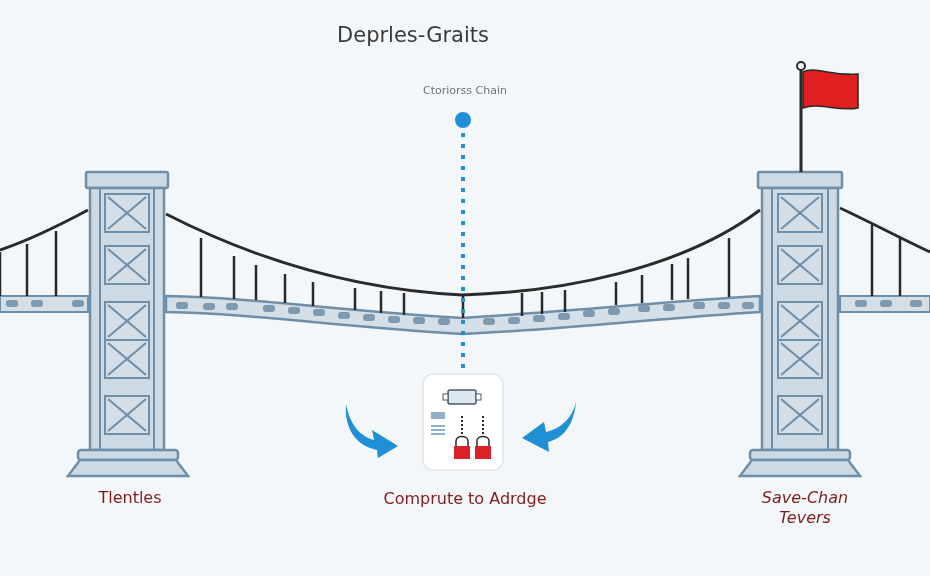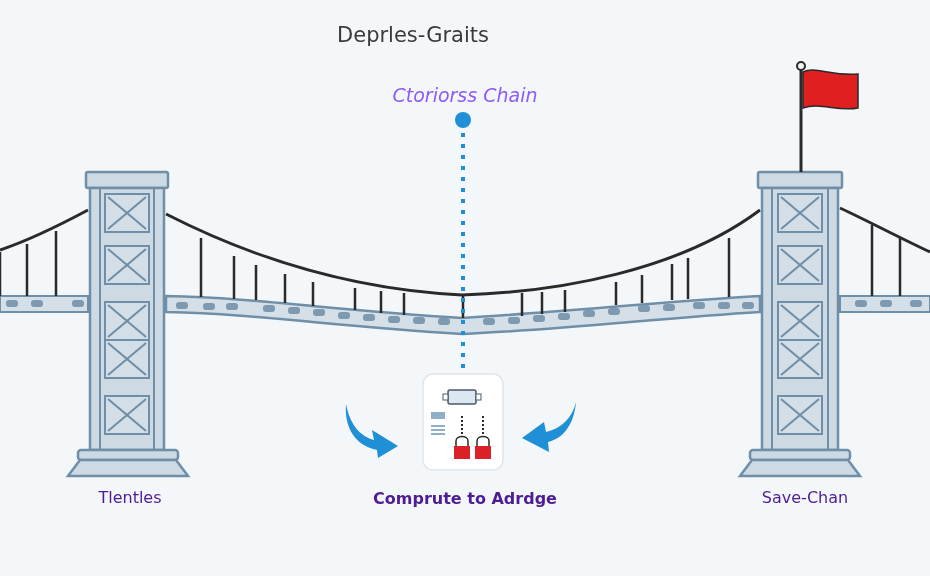--- a/index.html
+++ b/index.html
@@ -4,28 +4,28 @@
 <style>
   html, body { margin: 0; padding: 0; }
   body {
     width: 930px; height: 576px; overflow: hidden;
     background: #f4f7f9;
     font-family: "DejaVu Sans", "Liberation Sans", sans-serif;
     position: relative;
   }
   #scene { position: absolute; left: 0; top: 0; }
   .label {
-    position: absolute; color: #4c1d95; text-align: center;
+    position: absolute; color: #7f1d1d; text-align: center;
     line-height: 1.25;
   }
   #title { left: 0; width: 826px; top: 22px; font-size: 21px; color: #3a3a3a; }
-  #top-label { left: 330px; width: 270px; top: 84px; font-size: 19px; color: #8b5cf6; font-style: italic; }
+  #top-label { left: 330px; width: 270px; top: 84px; font-size: 11px; color: #737373; }
   #left-label { left: 40px; width: 180px; top: 488px; font-size: 16px; }
-  #center-label { left: 300px; width: 330px; top: 489px; font-size: 16px; font-weight: bold; }
-  #right-label { left: 710px; width: 190px; top: 488px; font-size: 16px; }
+  #center-label { left: 300px; width: 330px; top: 489px; font-size: 16px; }
+  #right-label { left: 710px; width: 190px; top: 488px; font-size: 16px; font-style: italic; }
   .label span { display: block; }
 </style>
 </head>
 <body>
 
 <svg id="scene" width="930" height="576" viewBox="0 0 930 576" xmlns="http://www.w3.org/2000/svg">
   <defs>
     <g id="xpanel">
       <rect x="0" y="0" width="44" height="38" fill="#d3dee7" stroke="#6f8fa8" stroke-width="2"></rect>
       <line x1="3" y1="3" x2="41" y2="35" stroke="#6f8fa8" stroke-width="2"></line>
@@ -176,13 +176,14 @@
 <div id="left-label" class="label">
   <span>Tlentles</span>
 </div>
 
 <div id="center-label" class="label">
   <span>Comprute to Adrdge</span>
 </div>
 
 <div id="right-label" class="label">
   <span>Save-Chan</span>
+  <span>Tevers</span>
 </div>
 
 </body></html>

